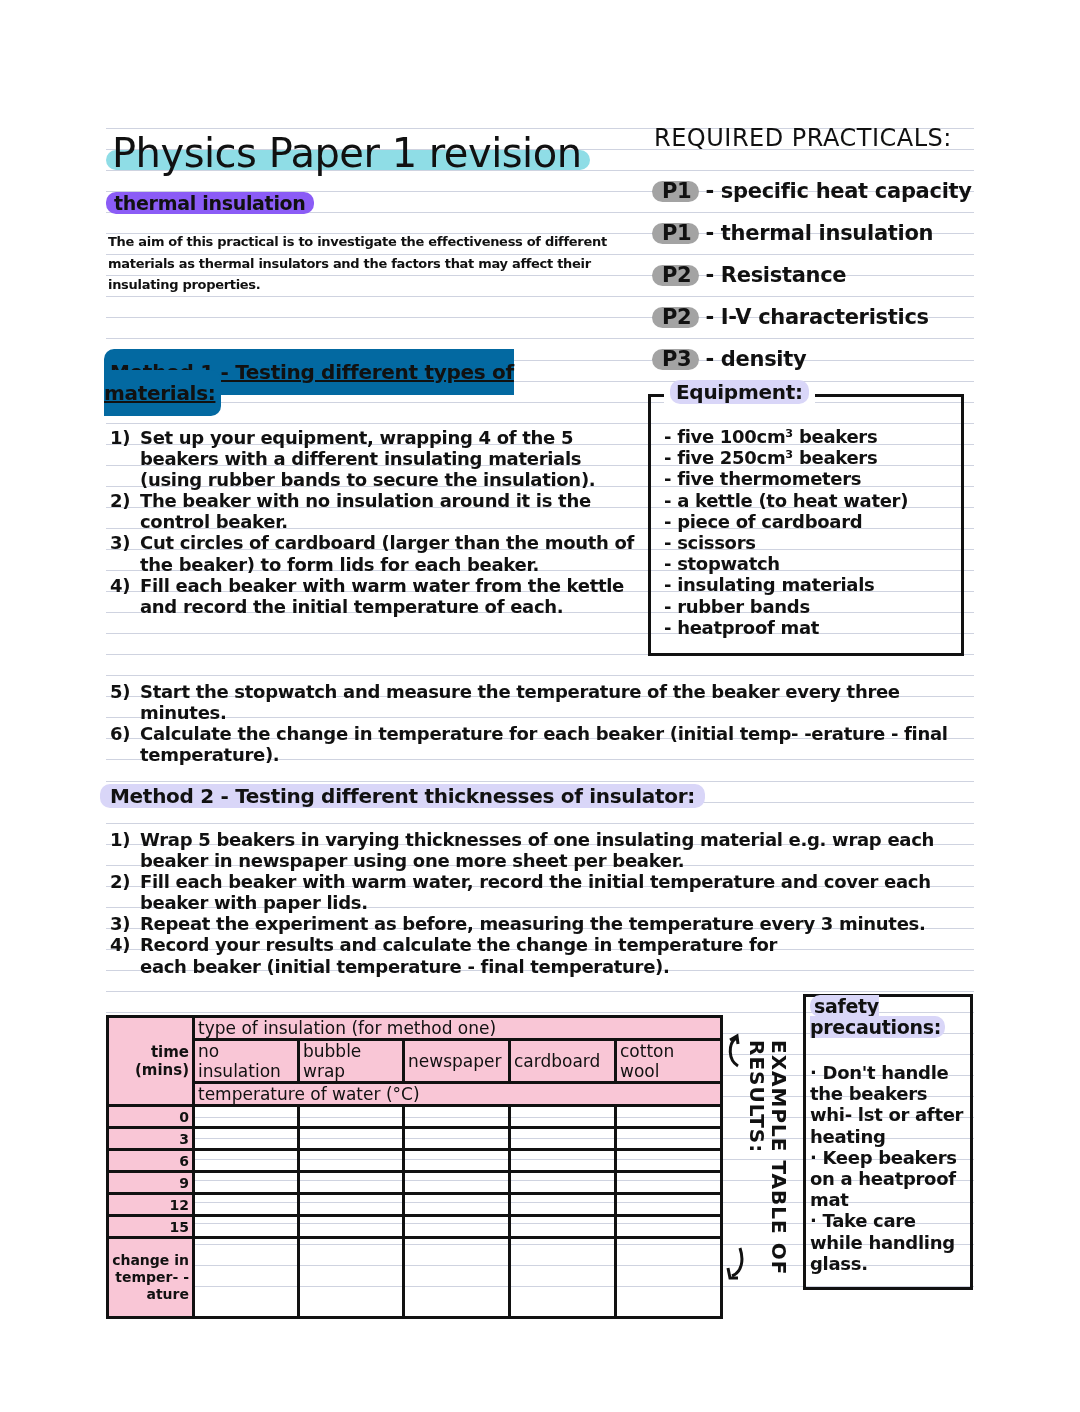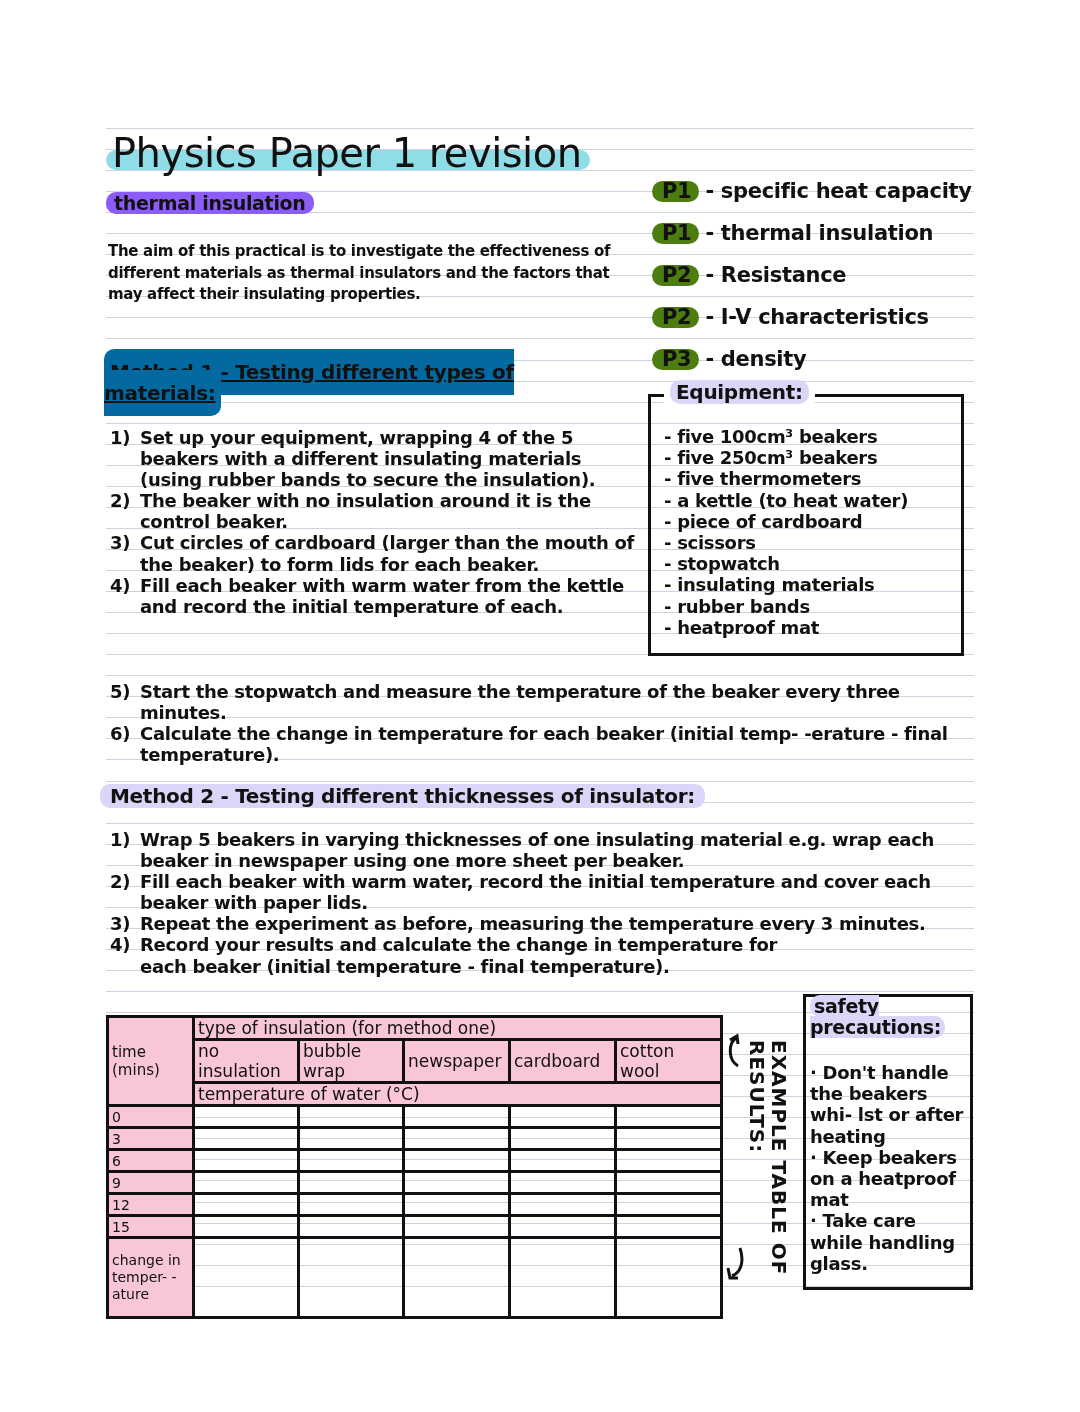--- a/index.html
+++ b/index.html
@@ -7,40 +7,40 @@
        font-family:"DejaVu Sans", sans-serif;color:#111;}
   .page{position:absolute;left:0;top:0;width:1080px;height:1380px;border-radius:6px;}
   .rules{position:absolute;left:106px;top:128px;width:868px;height:1165px;
     background-image:repeating-linear-gradient(to bottom,#cfd3e0 0,#cfd3e0 1px,transparent 1px,transparent 21.05px);}
   .abs{position:absolute;}
   .hand{font-family:"DejaVu Sans", sans-serif;font-weight:bold;letter-spacing:-0.3px;line-height:21px;}
   .title{left:112px;top:118px;font-size:40px;font-weight:normal;font-family:"DejaVu Sans", sans-serif;letter-spacing:-0.5px;line-height:70px;}
   .title-hl{left:106px;top:150px;width:484px;height:20px;background:#8fdde6;border-radius:10px;}
   .hl{background:#8b5cf6;border-radius:10px;}
   .sub{font-size:19px;}
-  .aim{left:108px;top:241px;width:520px;font-size:15px;line-height:21.5px;}
+  .aim{left:108px;top:231px;width:520px;font-size:13px;line-height:21.5px;}
   .m1head{left:104px;top:362px;width:500px;font-size:20px;line-height:21px;}
   .m1head span{background:#0369a1;border-radius:10px;padding:11px 6px;text-decoration:underline;}
   .ol{font-size:18px;line-height:21.1px;}
   .ol .item{display:flex;}
   .ol .num{width:30px;flex:0 0 30px;}
   .req-title{left:654px;top:124px;font-size:24px;font-weight:normal;letter-spacing:0.5px;}
   .req-list{left:652px;top:170px;width:330px;}
   .req-item{display:flex;align-items:center;height:42px;font-size:21px;}
-  .req-code{background:#4d7c0f;border-radius:12px;padding:0 8px 0 10px;margin-right:6px;font-weight:bold;}
+  .req-code{background:#a3a3a3;border-radius:12px;padding:0 8px 0 10px;margin-right:6px;font-weight:bold;}
   .equip-box{left:648px;top:394px;width:316px;height:262px;border:3px solid #111;box-sizing:border-box;}
   .equip-label{left:664px;top:382px;background:#fff;padding:0 6px;font-size:20px;}
   .equip-label span{background:#d9d6f8;border-radius:10px;padding:0 6px;}
   .equip-list{left:664px;top:426px;font-size:18px;line-height:21.2px;}
   .m2head{left:100px;top:786px;font-size:20px;}
   .m2head span{background:#d9d6f8;border-radius:10px;padding:0 10px;}
   table.results{position:absolute;left:106px;top:1015px;width:614px;height:275px;border-collapse:collapse;table-layout:fixed;}
   table.results td{border:3px solid #111;padding:0 3px;font-size:13px;font-weight:normal;height:19px;}
   table.results td.pink{background:#f9c6d6;}
-  table.results td.time{background:#f9c6d6;text-align:left;font-weight:normal;font-size:14px;margin-left:36px;}
+  table.results td.time{background:#f9c6d6;text-align:right;font-weight:bold;font-size:14px;margin-left:36px;}
   table.results td.hdr{font-size:17px;}
   .vert-label{left:732px;top:1040px;width:50px;height:240px;}
   .vert-text{position:absolute;left:2px;top:0;writing-mode:vertical-rl;font-size:20px;font-weight:bold;letter-spacing:1px;line-height:22px;}
   .safety-box{left:803px;top:994px;width:170px;height:296px;border:3px solid #111;box-sizing:border-box;background:transparent;}
   .safety-title{left:810px;top:996px;font-size:19px;line-height:21px;}
   .safety-title span{background:#d9d6f8;border-radius:10px;padding:0 4px;}
   .safety-list{left:810px;top:1062px;width:160px;font-size:18px;line-height:21.2px;}
 </style>
 </head>
 <body>
@@ -83,20 +83,21 @@
     <div class="item">
         <span class="num">5)</span>
         <span>Start the stopwatch and measure the temperature of the beaker every three minutes.</span>
       </div>
     <div class="item">
         <span class="num">6)</span>
         <span>Calculate the change in temperature for each beaker (initial temp- -erature - final temperature).</span>
       </div>
   </div>
 
+  <div class="abs req-title">REQUIRED PRACTICALS:</div>
   <div class="abs hand req-list">
     <div class="req-item">
         <span class="req-code">P1</span>
         <span>- specific heat capacity</span>
       </div>
     <div class="req-item">
         <span class="req-code">P1</span>
         <span>- thermal insulation</span>
       </div>
     <div class="req-item">

